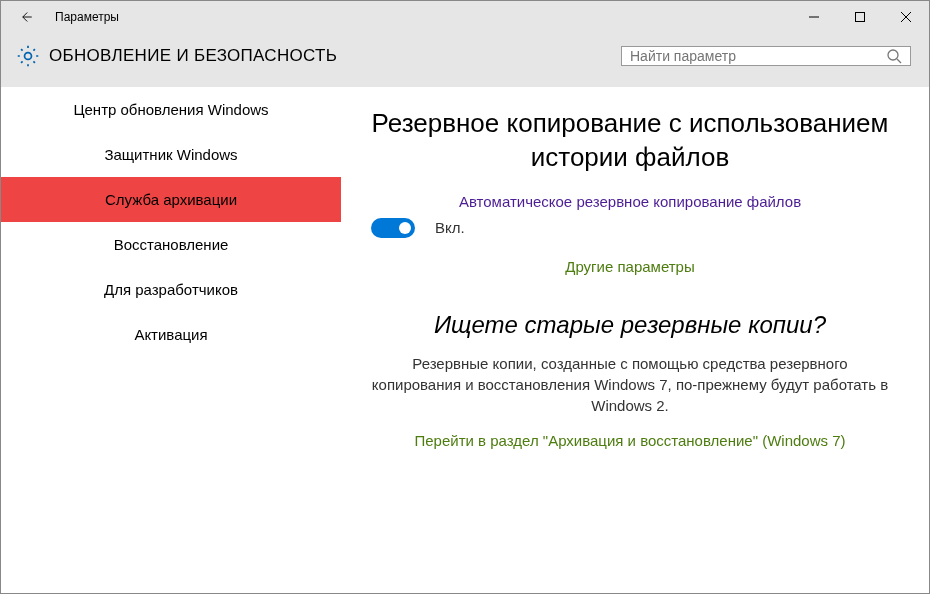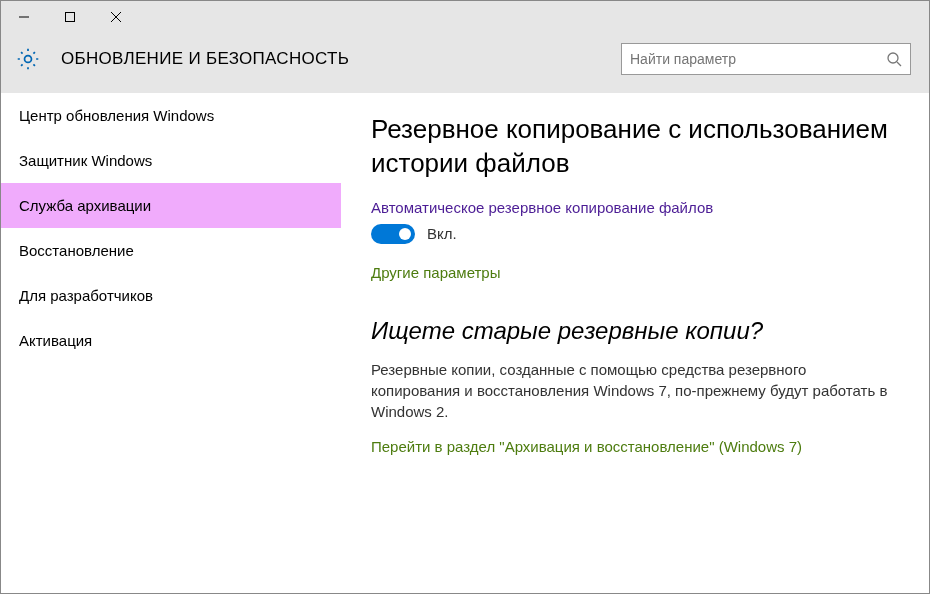--- a/index.html
+++ b/index.html
@@ -40,56 +40,57 @@
     cursor: pointer;
   }
   .header-row {
     background: #e6e6e6;
     display: flex;
     align-items: center;
     justify-content: space-between;
     padding: 10px 18px 18px 14px;
   }
   .header-left {
-    display: flex; align-items: center; gap: 20px;
+    display: flex; align-items: center; gap: 8px;
   }
   .gear-icon { width: 26px; height: 26px; color: #005a9e; }
   .header-title {
     font-size: 17px; font-weight: 400; letter-spacing: 0.3px;
   }
   .search-box {
-    width: 290px; height: 32px;
+    width: 290px; height: 20px;
     border: 1px solid #999;
     background: #fff;
     display: flex; align-items: center;
     padding: 0 8px;
   }
   .search-box input {
     flex: 1; border: none; outline: none;
     font-size: 14px; font-family: inherit;
     background: transparent;
     color: #666;
   }
   .search-box .loupe { width: 16px; height: 16px; color: #666; }
   .body-split {
     display: flex;
     height: calc(594px - 32px - 64px);
+    text-align: center;
   }
   .sidebar {
     width: 340px;
     background: #fff;
   }
   .side-item {
     padding: 14px 18px;
     font-size: 15px;
     cursor: pointer;
     color: #000;
   }
   .side-item.selected {
-    background: #f0abfc;
+    background: #ef4444;
   }
   .content {
     flex: 1;
     padding: 20px 40px 20px 30px;
   }
   .content h1 {
     font-size: 26px;
     font-weight: 400;
     line-height: 1.3;
     margin-bottom: 18px;
@@ -103,21 +104,21 @@
   .content p {
     font-size: 15px;
     color: #333;
     line-height: 1.4;
     margin-bottom: 16px;
   }
   .sublabel {
     font-size: 15px; color: #4c1d95; margin-bottom: 8px;
   }
   .toggle-row {
-    display: flex; align-items: center; gap: 12px;
+    display: flex; align-items: center; gap: 20px;
     margin-bottom: 20px;
   }
   .toggle {
     width: 44px; height: 20px;
     border-radius: 10px;
     background: #0078d7;
     position: relative;
     cursor: pointer;
   }
   .toggle-knob {
@@ -131,20 +132,30 @@
     font-size: 15px;
     cursor: pointer;
     display: inline-block;
     margin-bottom: 8px;
   }
 </style>
 </head>
 <body>
 
 <div class="titlebar">
+  <div class="titlebar-left">
+    <div class="back-arrow">
+      <svg width="18" height="18" viewBox="0 0 24 24" fill="none" stroke="#000" stroke-width="1.2">
+        <path d="M15 6l-6 6 6 6"></path>
+        <path d="M9 12h12"></path>
+        <path d="M3 12a9 9 0 1 0 18 0 9 9 0 1 0-18 0" stroke="none"></path>
+      </svg>
+    </div>
+    <span class="title-text">Параметры</span>
+  </div>
   <div class="win-controls">
     <div class="win-btn">
       <svg width="10" height="10">
           <line x1="0" y1="5" x2="10" y2="5" stroke="#000" stroke-width="1"></line>
         </svg>
     </div>
     <div class="win-btn">
       <svg width="10" height="10">
           <rect x="0.5" y="0.5" width="9" height="9" fill="none" stroke="#000" stroke-width="1"></rect>
         </svg>

